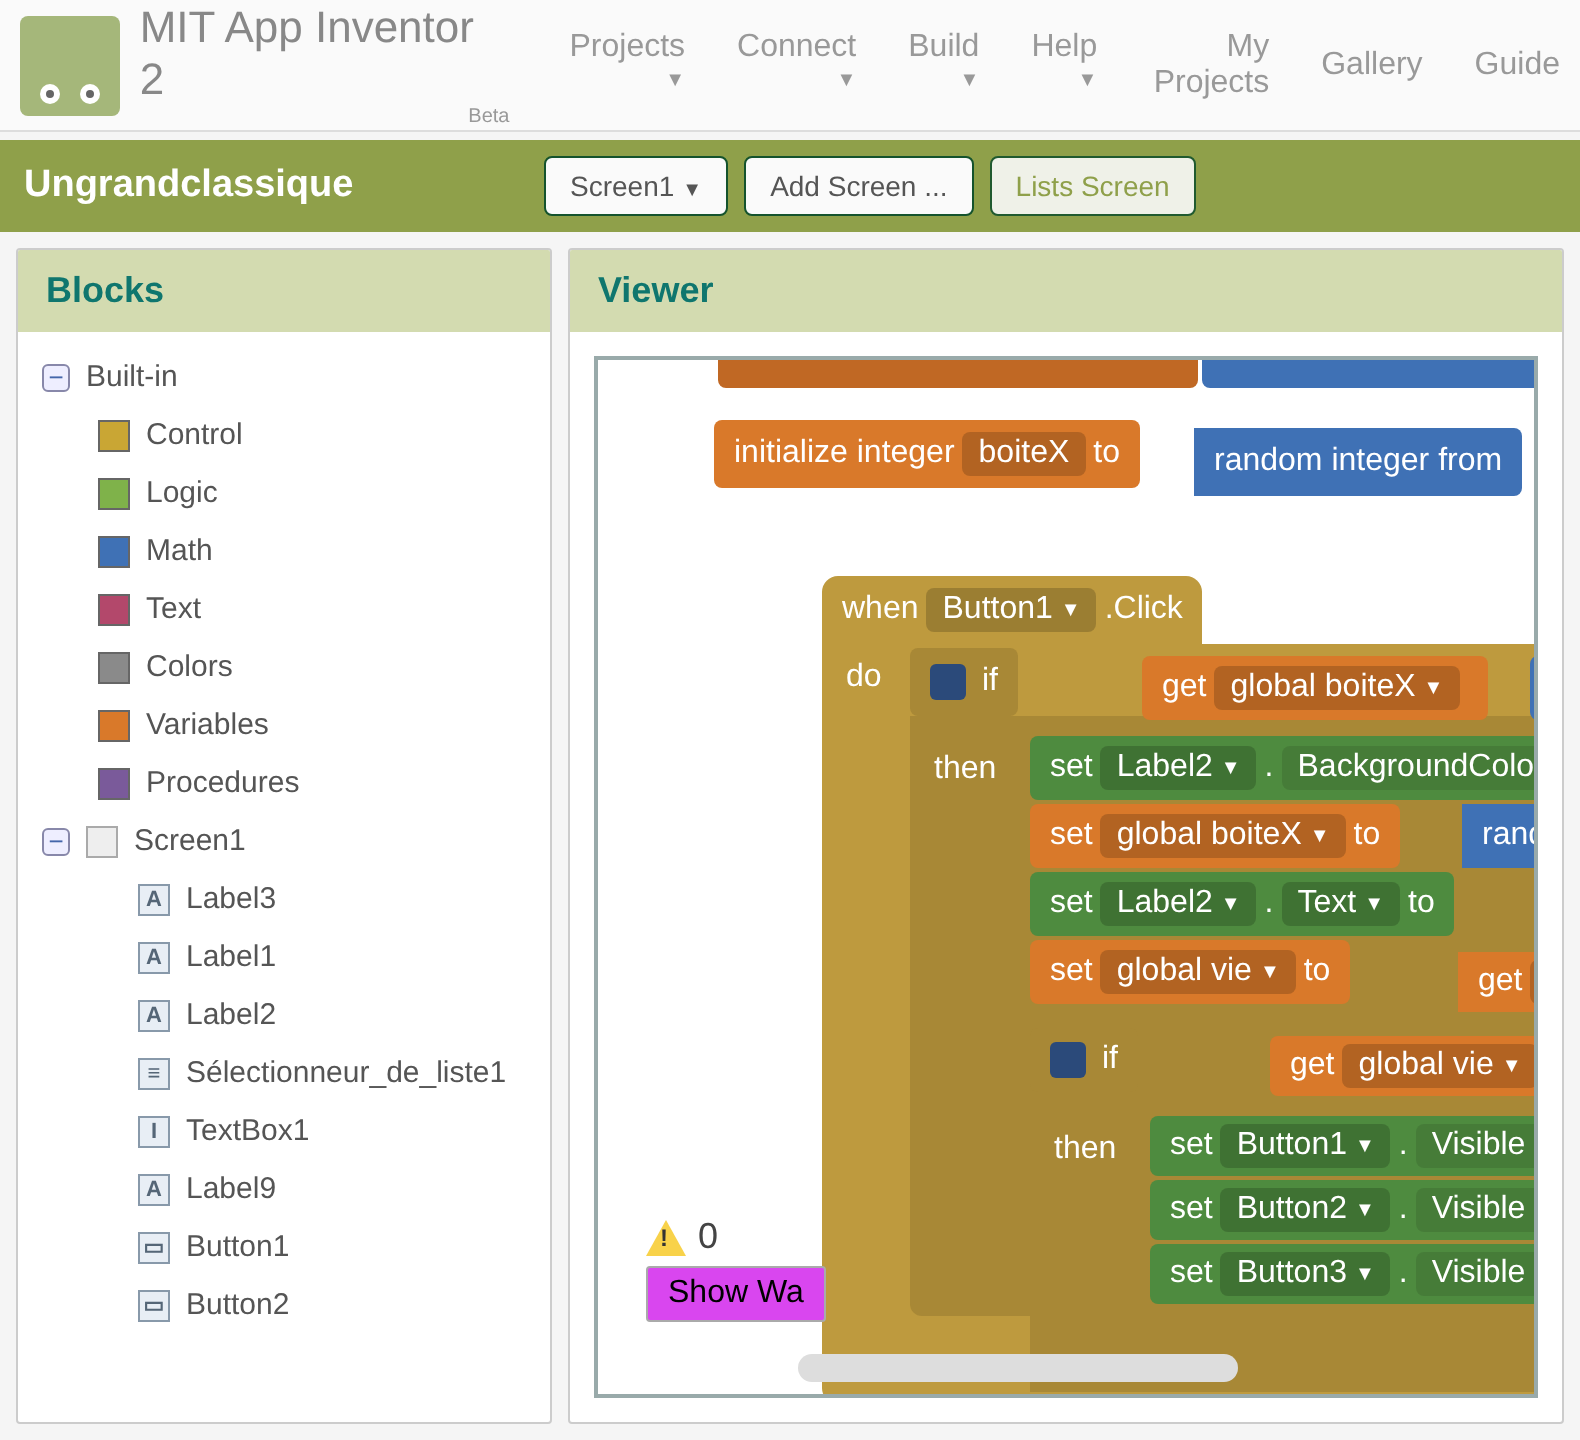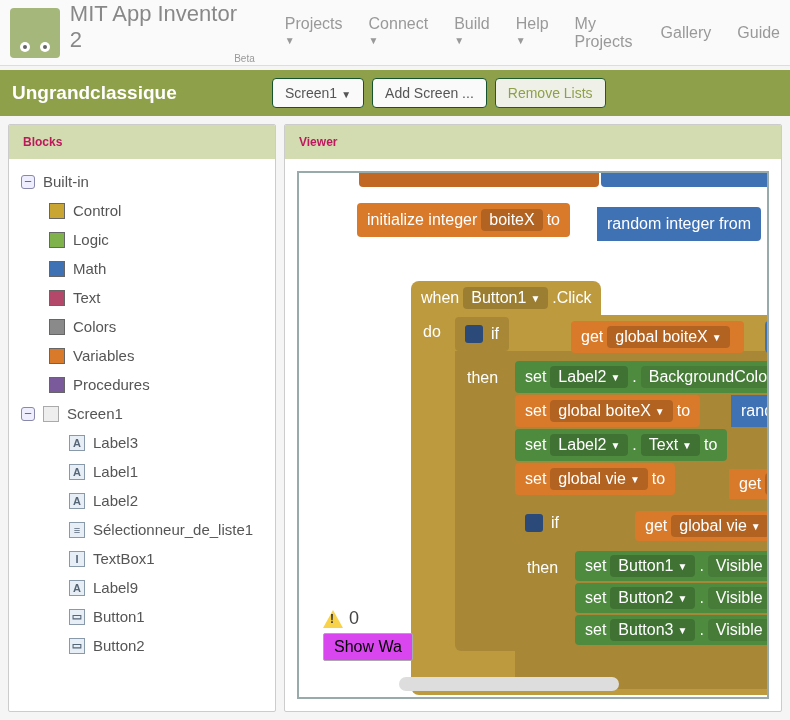--- a/index.html
+++ b/index.html
@@ -33,21 +33,21 @@
   .logo-eye {
     width:10px; height:10px; background:#fff; border-radius:50%;
     position:relative;
   }
   .logo-eye::after{
     content:""; position:absolute; width:4px; height:4px; background:#666; border-radius:50%; left:3px; top:3px;
   }
   .brand { margin-left:10px; }
   .brand-title { font-size:22px; color:#888; font-weight:400; }
   .brand-sub { font-size:10px; color:#999; text-align:right; }
-  .menus { display:flex; margin-left:30px; gap:26px; color:#999; }
+  .menus { display:flex; margin-left:30px; gap:26px; color:#999;text-align:right; }
   .menu-item { font-size:16px; cursor:pointer; }
   .menu-item .caret { font-size:10px; display:block; margin-top:2px; }
   .menu-simple { font-size:16px; color:#999; cursor:pointer; align-self:center; }
   
   .projbar {
     display:flex; align-items:center;
     background:#8fa04a; height:46px; padding:0 12px;
     margin-top:4px;
   }
   .proj-title { color:#fff; font-size:19px; font-weight:700; flex:0 0 260px; }
@@ -61,21 +61,21 @@
   
   .main {
     display:flex; height:calc(720px - 66px - 50px);
     padding:8px; gap:8px;
   }
   .panel {
     background:#fff; border:1px solid #ccc; border-radius:2px;
     display:flex; flex-direction:column;
   }
   .panel-header {
-    background:#d3dbb0; padding:10px 14px; font-size:12px; font-weight:600; color:#be185d;
+    background:#d3dbb0; padding:10px 14px; font-size:18px; font-weight:600; color:#0f766e;
   }
   .blocks-panel { width:268px; overflow:hidden; }
   .blocks-tree { padding:8px 6px; font-size:15px; color:#555; overflow-y:auto; flex:1; }
   .tree-row { display:flex; align-items:center; padding:6px 0 6px 6px; cursor:pointer; }
   .tree-toggle {
     width:14px; height:14px; border:1px solid #88a; border-radius:3px;
     display:flex; align-items:center; justify-content:center;
     font-size:13px; color:#46a; margin-right:8px; line-height:10px;
     background:#eef;
   }
@@ -175,21 +175,21 @@
   </div>
 </div>
 
 <div class="projbar">
   <div class="proj-title">Ungrandclassique</div>
   <div class="proj-buttons">
     <div class="btn">
       <span>Screen1</span><span class="caret">▼</span>
     </div>
     <div class="btn">Add Screen ...</div>
-    <div class="btn disabled">Remove Lists</div>
+    <div class="btn disabled">Lists Screen</div>
   </div>
 </div>
 
 <div class="main">
 
   <div class="panel blocks-panel">
     <div class="panel-header">Blocks</div>
     <div class="blocks-tree">
       <div class="tree-row">
         <span class="tree-toggle">−</span>

